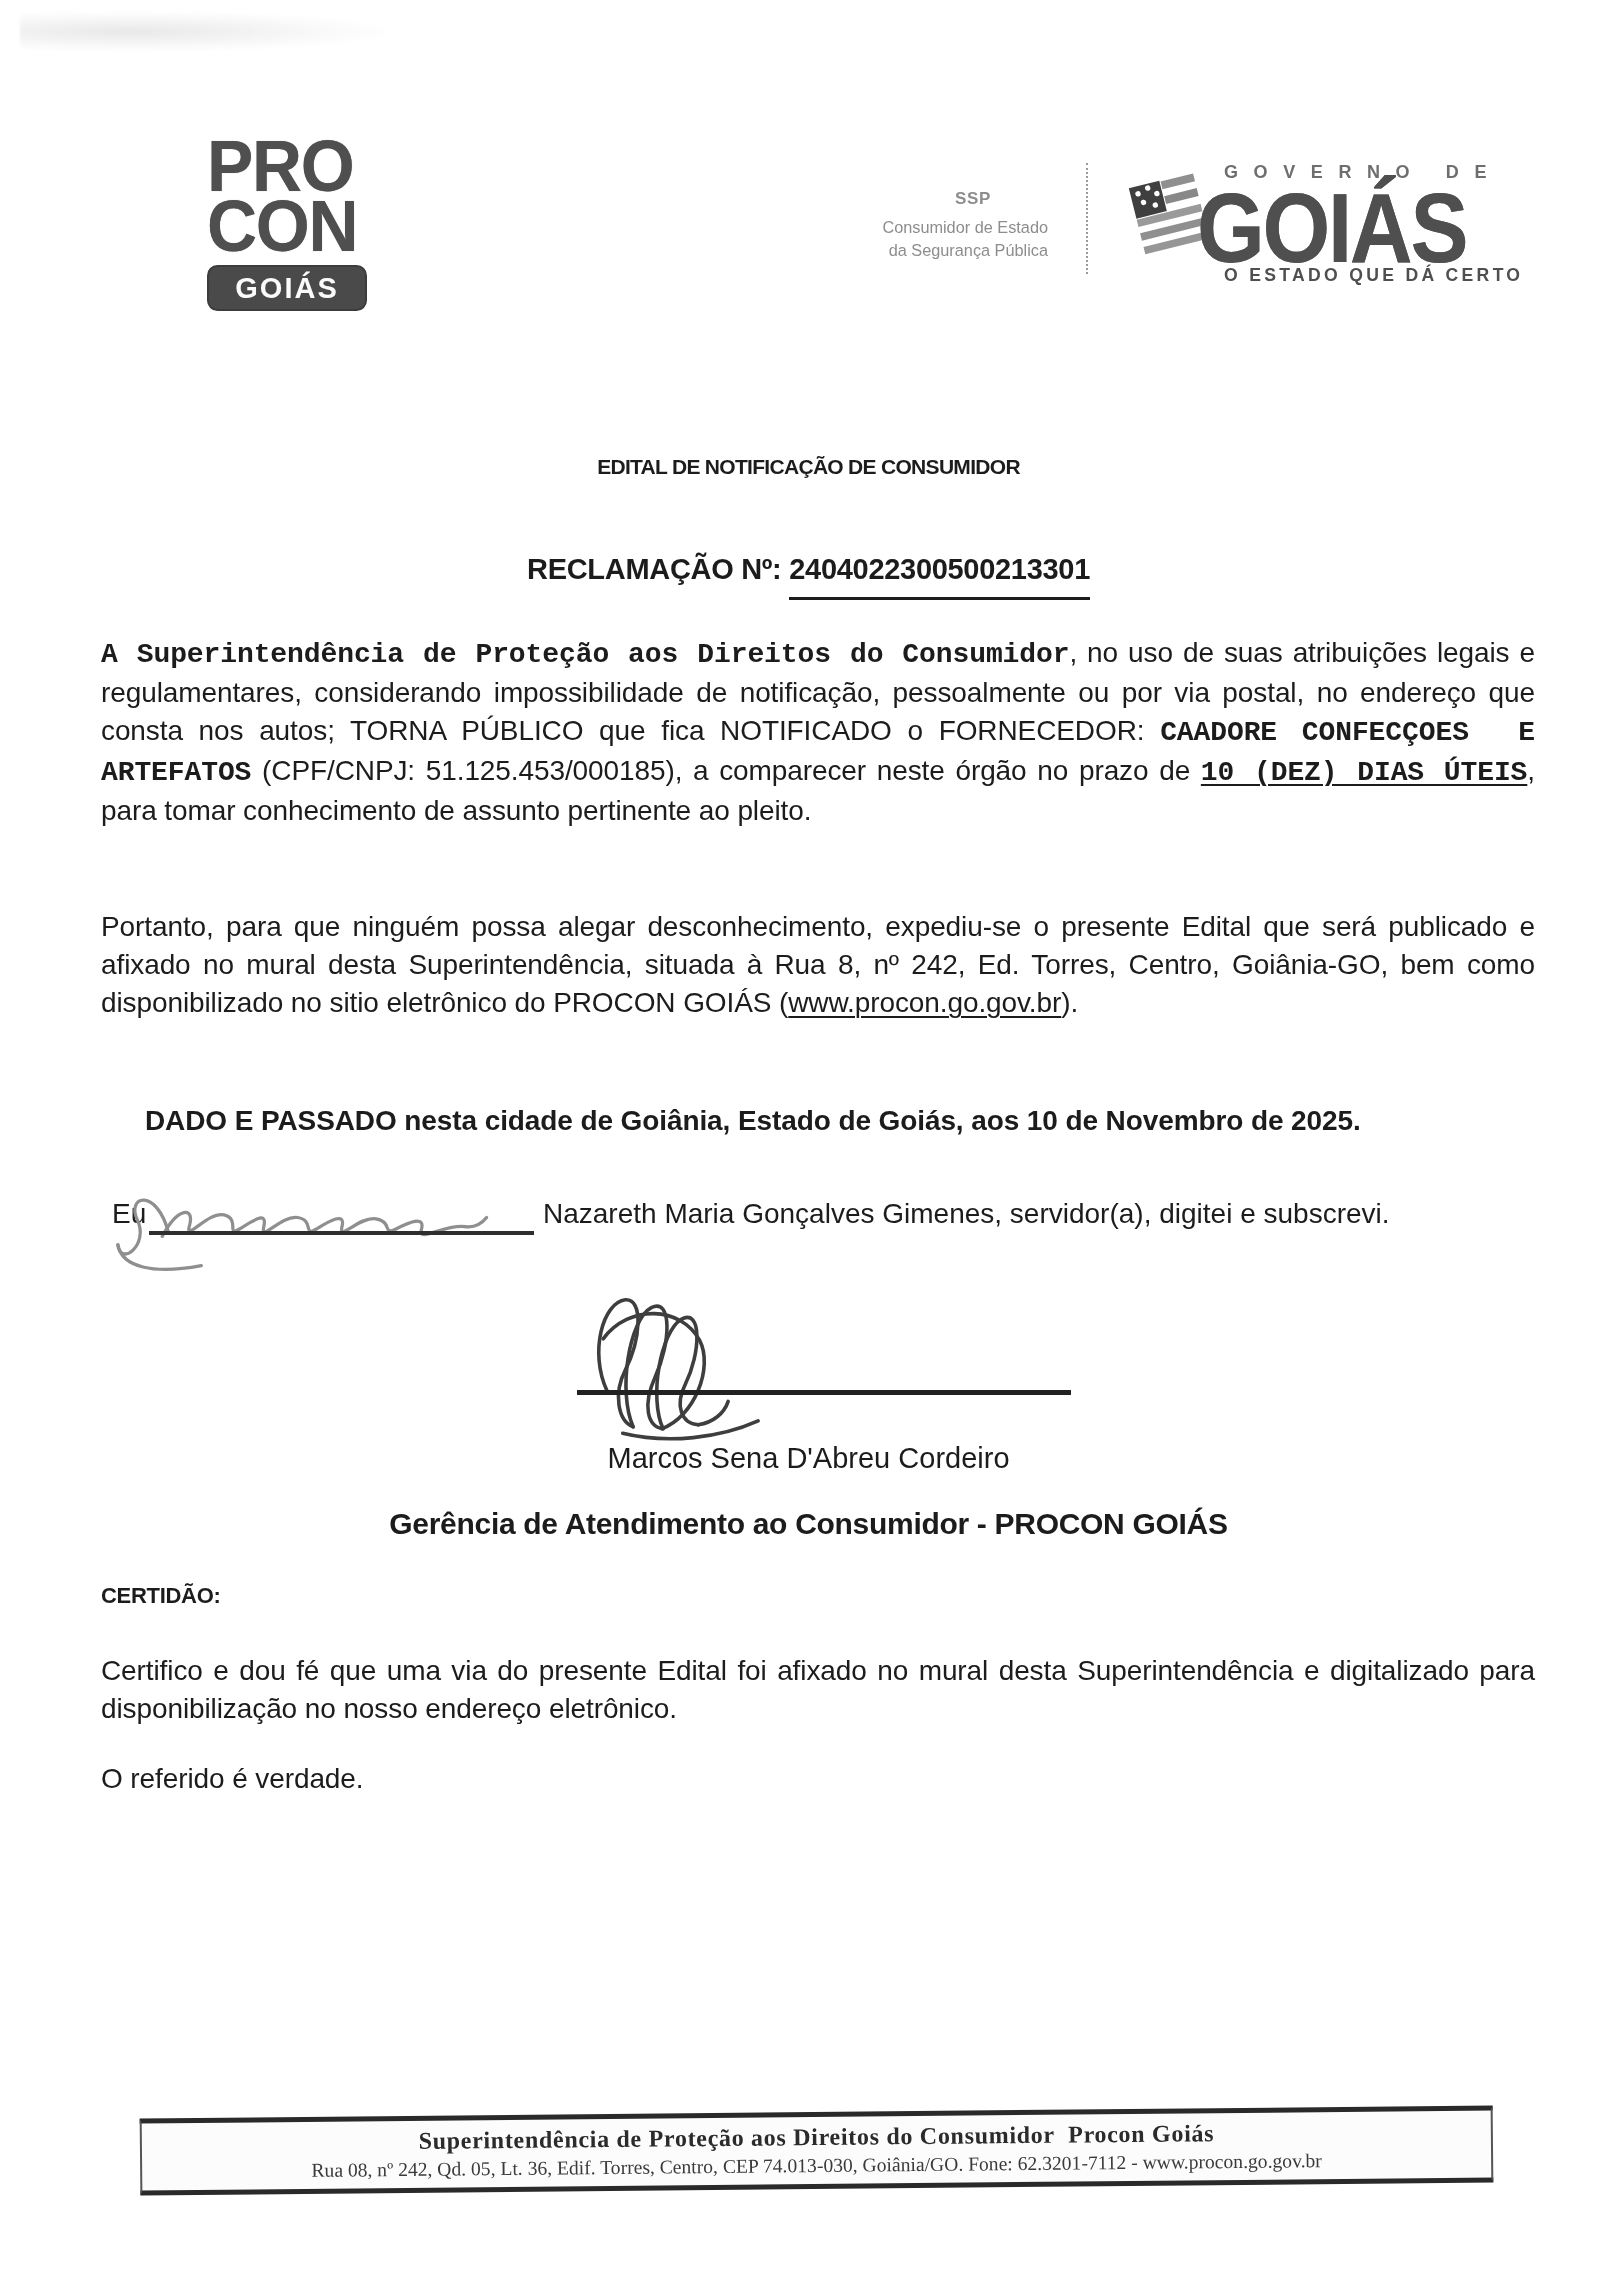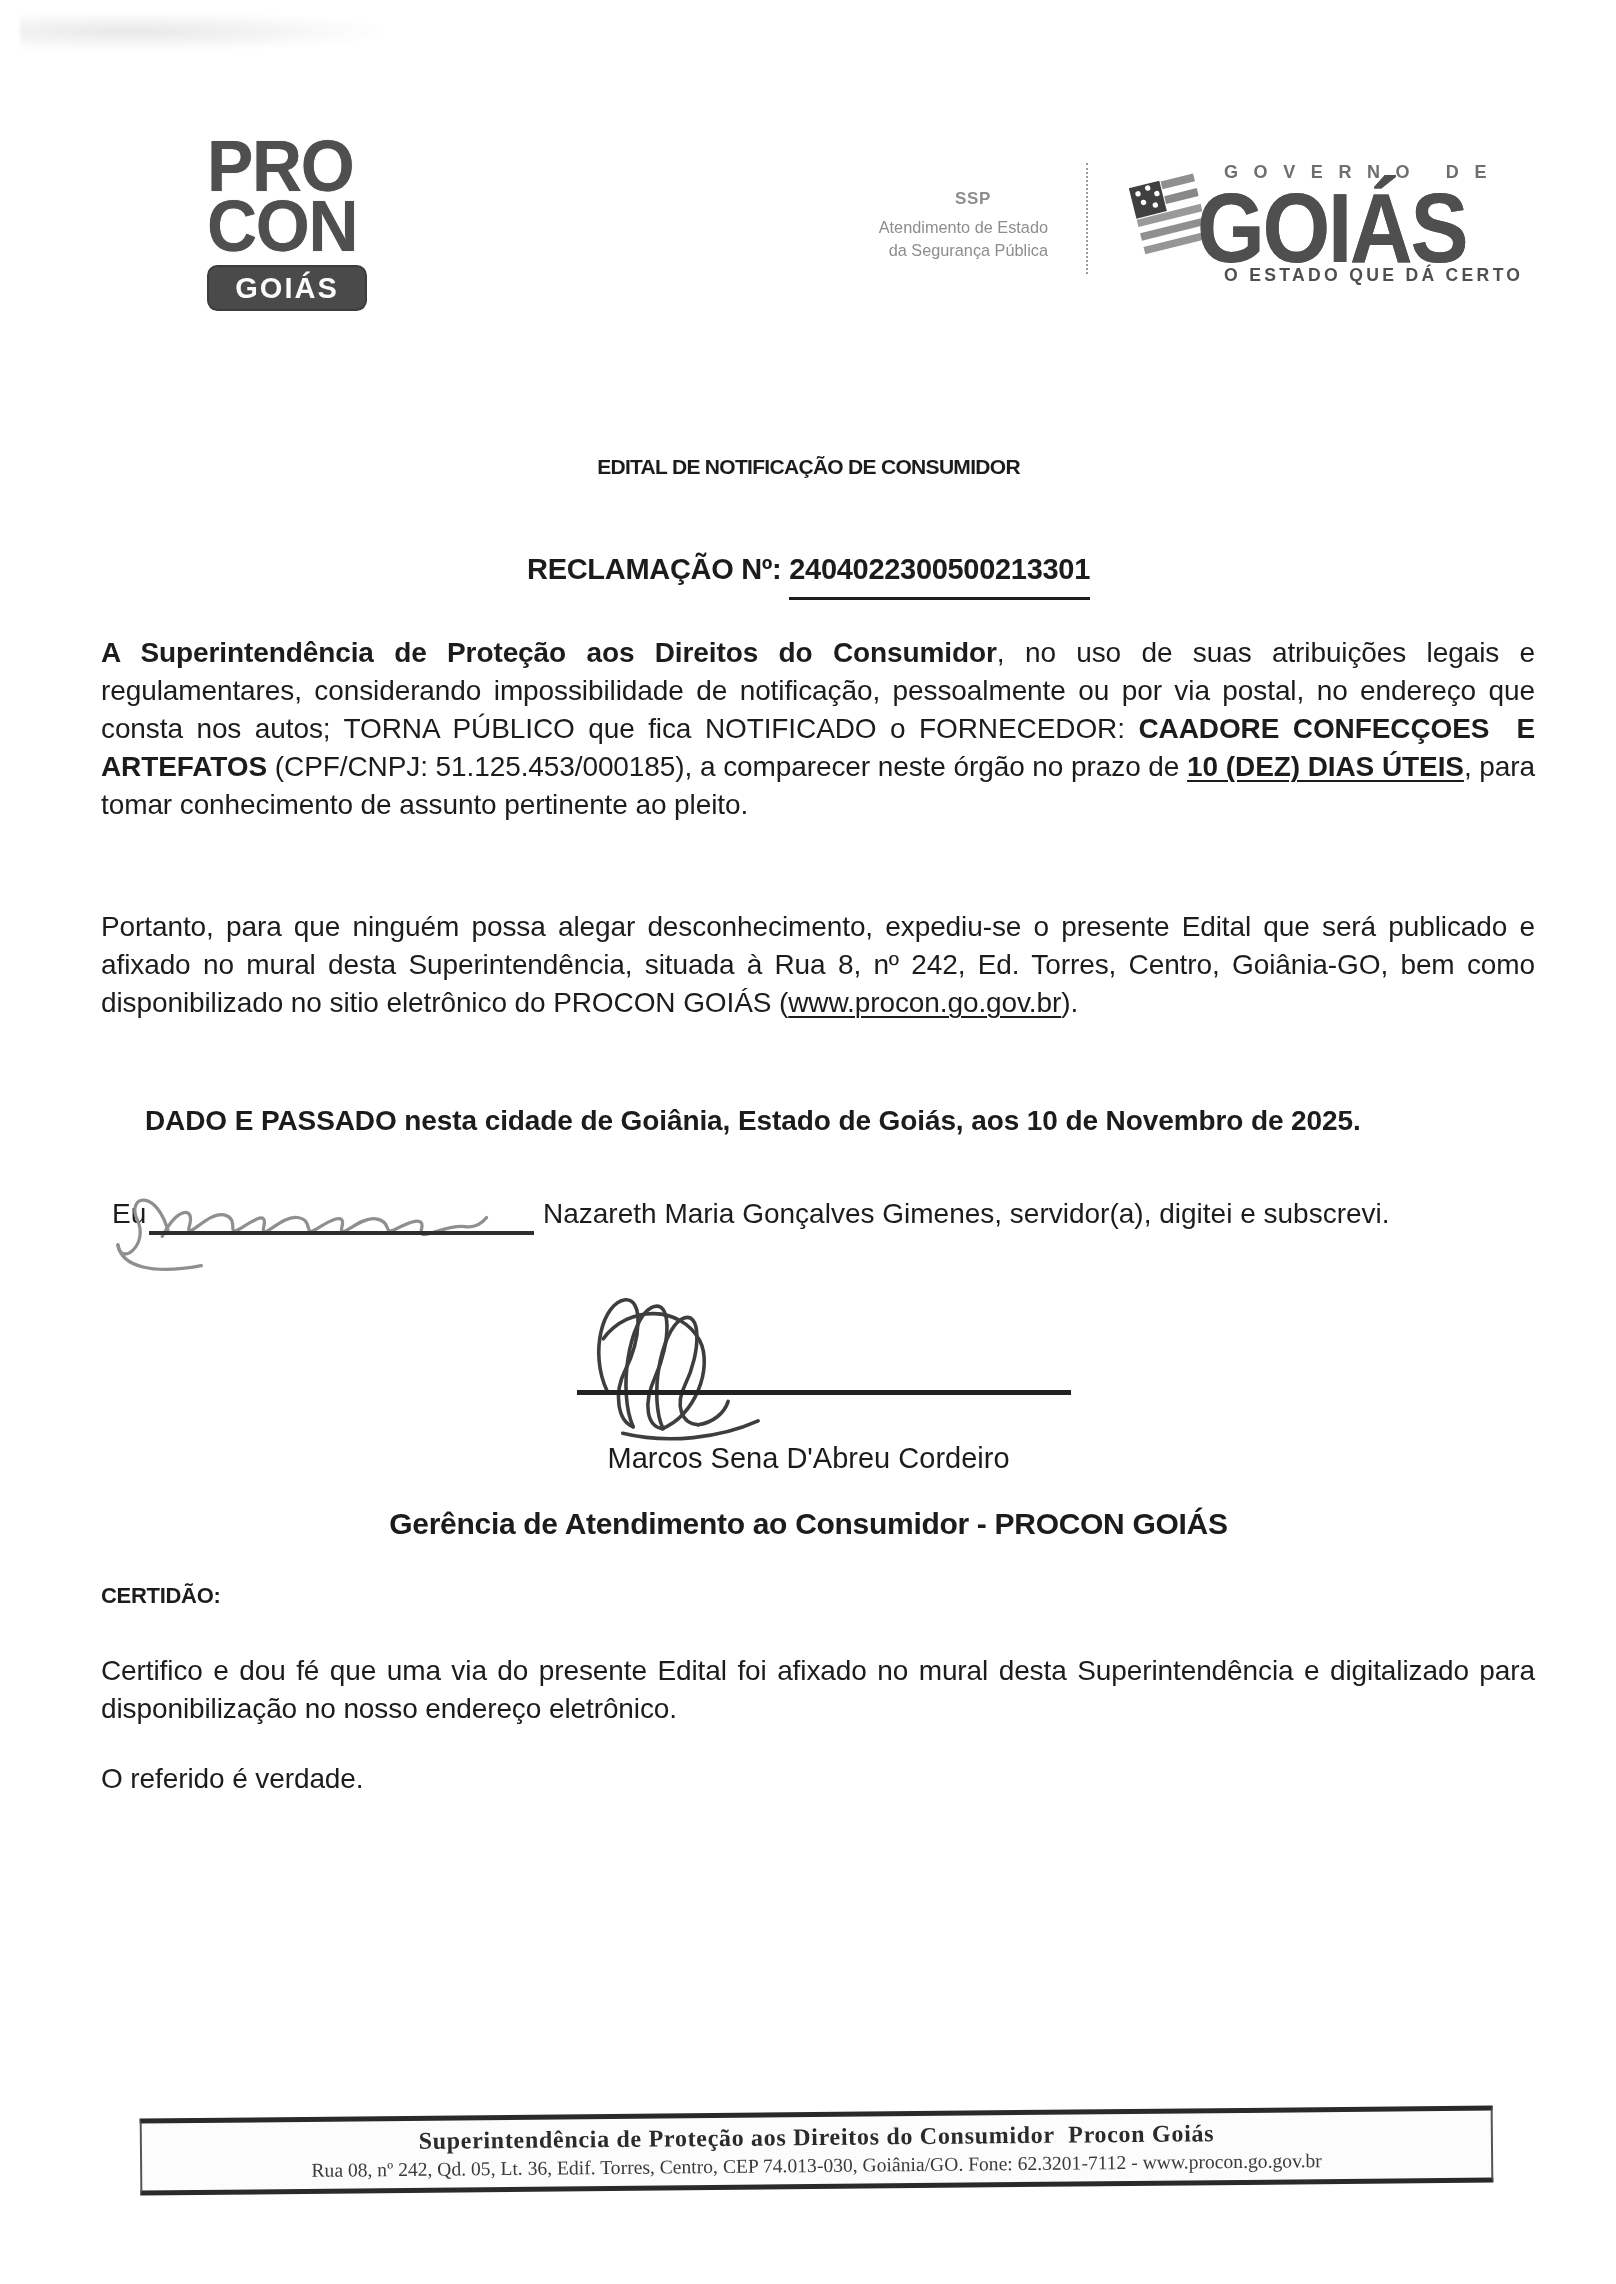--- a/index.html
+++ b/index.html
@@ -3,21 +3,21 @@
 <meta charset="utf-8">
 <title>Edital de Notificação de Consumidor</title>
 <style>
   html,body{margin:0;padding:0;background:#e8e8e8;}
   .page{
     position:relative; width:1617px; height:2284px; background:#ffffff;
     font-family:"Liberation Sans", sans-serif; color:#1c1c1c; overflow:hidden;
     margin:0 auto;
   }
   .abs{position:absolute;}
-  .b{font-weight:bold;}
+  .b{font-weight:bold;font-family:Liberation Mono, monospace;}
   .u{text-decoration:underline; text-decoration-thickness:2px; text-underline-offset:3.9px;}
   .just{ text-align:justify; }
   .body-text{ font-size:28px; line-height:38px; letter-spacing:-0.1px; }
   .centered{ left:0; width:1617px; text-align:center; }
 
   
   .smudge{ left:19.6px; top:11.7px; width:365px; height:39px;
     background:radial-gradient(ellipse at 30% 50%, rgba(90,90,90,.28), rgba(120,120,120,.08) 55%, transparent 75%);
     filter:blur(1.3px); opacity:.5; }
 
@@ -91,21 +91,21 @@
   <div class="abs procon">
     <span class="word">PRO</span>
     <span class="word">CON</span>
     <div class="procon-badge">
       <span>GOIÁS</span>
     </div>
   </div>
 
   <div class="abs ssp">
     <div class="acr">SSP</div>
-    <div class="ln">Atendimento de Estado</div>
+    <div class="ln">Consumidor de Estado</div>
     <div class="ln">da Segurança Pública</div>
   </div>
 
   <div class="abs divider-dotted"></div>
 
   <svg class="abs" style="left:1125px; top:168px;" width="81" height="98" viewBox="0 0 150 180">
     <g transform="rotate(-14 75 90)">
       <rect x="22" y="22" width="58" height="58" fill="#3f3f3f"></rect>
       <circle cx="36" cy="36" r="5" fill="#fdfdfd"></circle>
       <circle cx="56" cy="30" r="5" fill="#fdfdfd"></circle>

